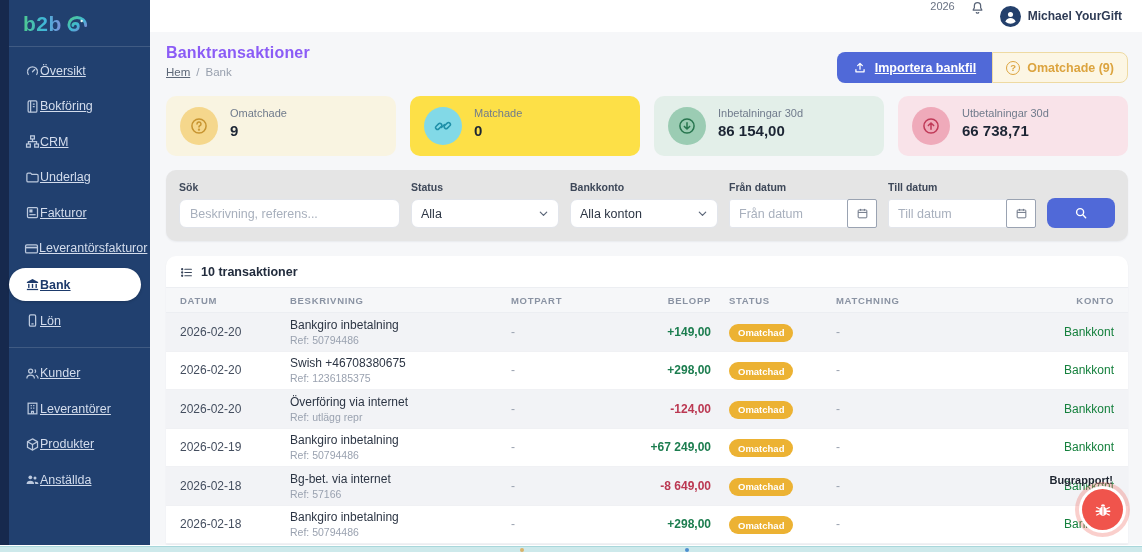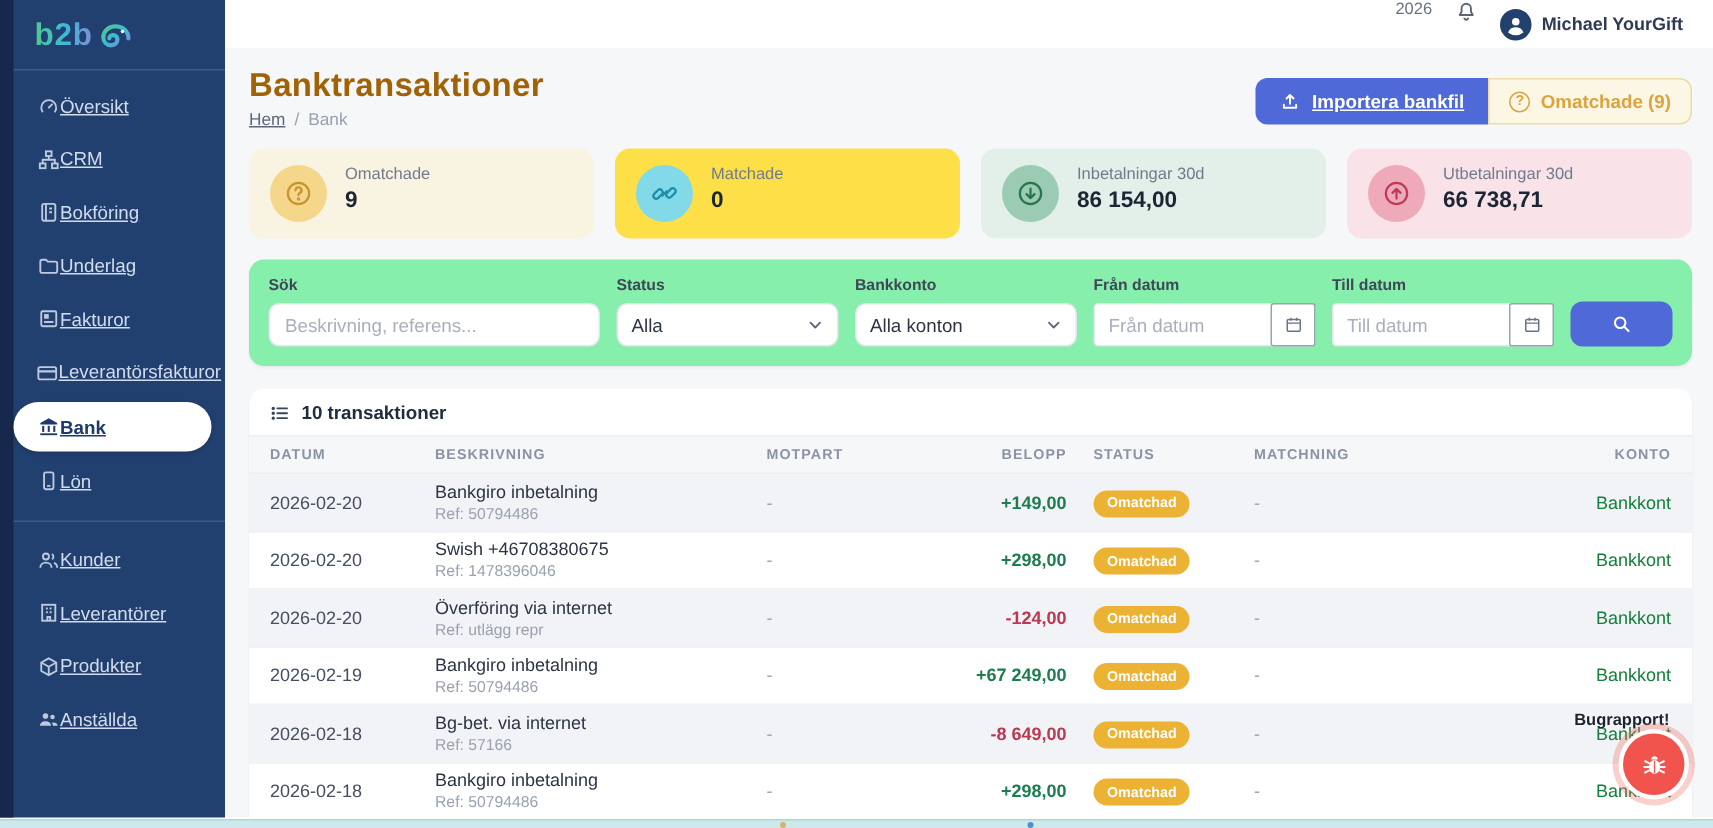--- a/index.html
+++ b/index.html
@@ -34,21 +34,21 @@
   .tb-year { font-size:11px; color:#6a7384; cursor:pointer; }
   .tb-bell { color:#5a6578; cursor:pointer; }
   .tb-user { display:flex; align-items:center; gap:7px; cursor:pointer; }
   .avatar { width:21px; height:21px; border-radius:50%; background:#24406c; display:flex;
     align-items:center; justify-content:center; }
   .tb-name { font-size:12px; font-weight:600; color:#2e3b55; }
 
   .content { flex:1; padding:12px 14px 0 16px; overflow:hidden; position:relative; }
 
   .page-head { display:flex; justify-content:space-between; align-items:flex-start; margin-bottom:13px; }
-  .page-title { font-size:22px; font-weight:bold; color:#a16207; letter-spacing:.2px; }
+  .page-title { font-size:16px; font-weight:bold; color:#8b5cf6; letter-spacing:.2px; }
   .breadcrumb { margin-top:4px; font-size:11.5px; color:#98a0ae; display:flex; gap:6px; }
   .breadcrumb .home { color:#5d6878; text-decoration:underline; cursor:pointer; }
 
   .btn-group { display:flex; margin-top:8px; }
   .btn-import { display:flex; align-items:center; gap:8px; background:#5069d8; color:#fff;
     font-size:12.5px; font-weight:600; padding:0 16px; height:31px; border:none;
     border-radius:8px 0 0 8px; cursor:pointer; font-family:inherit;text-decoration:underline; }
   .btn-unmatched { display:flex; align-items:center; gap:7px; background:#fcf6e4; color:#dca43f;
     font-size:12.5px; font-weight:600; padding:0 13px; height:31px; border:1px solid #eedaa2;
     border-radius:0 8px 8px 0; cursor:pointer; font-family:inherit; }
@@ -61,21 +61,21 @@
   .stat-cream { background:#f9f4e1; } .stat-cream .stat-circ { background:#f5d78c; color:#c79430; }
   .stat-cyan  { background:#fde047; } .stat-cyan  .stat-circ { background:#82d9e7; color:#1e8fa8; }
   .stat-green { background:#e3efe9; } .stat-green .stat-circ { background:#9bccb3; color:#27754e; }
   .stat-pink  { background:#f9e3e9; } .stat-pink  .stat-circ { background:#efaaba; color:#c03a58; }
   .stat-circ { width:38px; height:38px; border-radius:50%; display:flex; align-items:center;
     justify-content:center; flex-shrink:0; }
   .stat-label { font-size:11px; color:#707b8c; }
   .stat-value { font-size:15px; font-weight:bold; color:#1c2534; margin-top:3px; }
 
   
-  .filter-card { background:#86efac; border-radius:10px; padding:11px 13px 13px; display:flex; gap:11px;
+  .filter-card { background:#e5e5e5; border-radius:10px; padding:11px 13px 13px; display:flex; gap:11px;
     align-items:flex-end; box-shadow:0 1px 2px rgba(20,30,60,.06); margin-bottom:15px; }
   .field { display:flex; flex-direction:column; }
   .field label { font-size:10.5px; font-weight:600; color:#3e4859; margin-bottom:6px; }
   .f-search { flex:1.55; }
   .f-search input { height:29px; border:1px solid #e2e5eb; border-radius:7px; padding:0 10px;
     font-size:12.5px; color:#333; width:100%; font-family:inherit; outline:none; }
   .f-search input::placeholder { color:#a8b0bd; }
   .f-sel { width:148px; }
   .selbox { height:29px; border:1px solid #e2e5eb; border-radius:7px; padding:0 9px; display:flex;
     align-items:center; justify-content:space-between; font-size:12.5px; color:#2c3544;
@@ -159,37 +159,37 @@
                 <path d="M12 14l3.5-3.5" stroke-linecap="round"></path>
               </svg>
           </span>
           <span>Översikt</span>
         </div>
 
 
         <div class="nav-item">
           <span class="nico">
             <svg viewBox="0 0 24 24" width="15" height="15" fill="none" stroke="currentColor" stroke-width="2">
+                <rect x="5" y="3" width="14" height="18" rx="2"></rect>
+                <path d="M9 3v18M12.5 8h3M12.5 12h3"></path>
+              </svg>
+          </span>
+          <span>Bokföring</span>
+        </div>
+
+        <div class="nav-item">
+          <span class="nico">
+            <svg viewBox="0 0 24 24" width="15" height="15" fill="none" stroke="currentColor" stroke-width="2">
                 <rect x="9" y="3" width="6" height="5"></rect>
                 <rect x="2.5" y="16" width="6" height="5"></rect>
                 <rect x="15.5" y="16" width="6" height="5"></rect>
                 <path d="M12 8v4M5.5 16v-4h13v4"></path>
               </svg>
           </span>
           <span>CRM</span>
-        </div>
-
-        <div class="nav-item">
-          <span class="nico">
-            <svg viewBox="0 0 24 24" width="15" height="15" fill="none" stroke="currentColor" stroke-width="2">
-                <rect x="5" y="3" width="14" height="18" rx="2"></rect>
-                <path d="M9 3v18M12.5 8h3M12.5 12h3"></path>
-              </svg>
-          </span>
-          <span>Bokföring</span>
         </div>
 
         <div class="nav-item">
           <span class="nico">
             <svg viewBox="0 0 24 24" width="15" height="15" fill="none" stroke="currentColor" stroke-width="2">
                 <path d="M3 7a2 2 0 0 1 2-2h4l2 2h8a2 2 0 0 1 2 2v8a2 2 0 0 1-2 2H5a2 2 0 0 1-2-2z"></path>
               </svg>
           </span>
           <span>Underlag</span>
         </div>
@@ -487,21 +487,21 @@
             <span class="c-amt pos">+149,00</span>
             <span class="c-status"><span class="badge">Omatchad</span></span>
             <span class="c-dash">-</span>
             <span class="c-konto">Bankkont</span>
           </div>
 
           <div class="tgrid trow">
             <span class="c-date">2026-02-20</span>
             <span class="c-desc">
               <div class="d1">Swish +46708380675</div>
-                <div class="d2">Ref: 1478396046</div>
+                <div class="d2">Ref: 1236185375</div>
             </span>
             <span class="c-dash">-</span>
             <span class="c-amt pos">+298,00</span>
             <span class="c-status"><span class="badge">Omatchad</span></span>
             <span class="c-dash">-</span>
             <span class="c-konto">Bankkont</span>
           </div>
 
           <div class="tgrid trow">
             <span class="c-date">2026-02-20</span>

